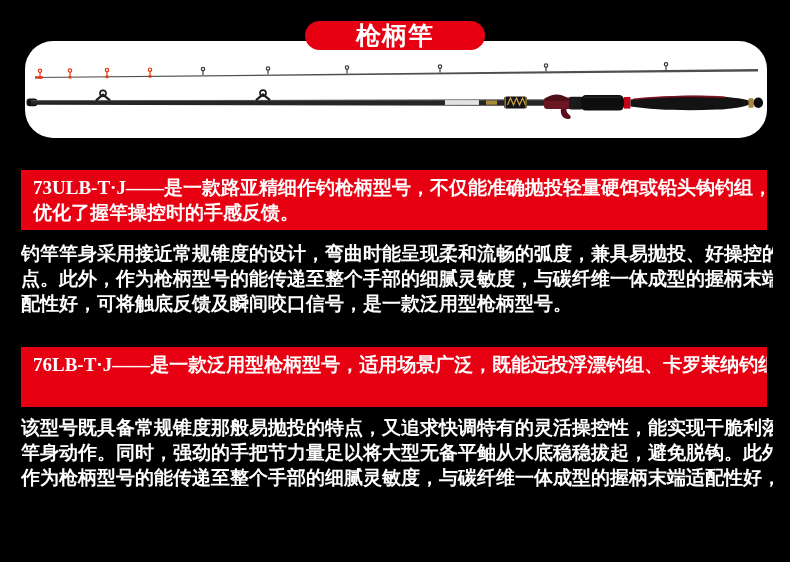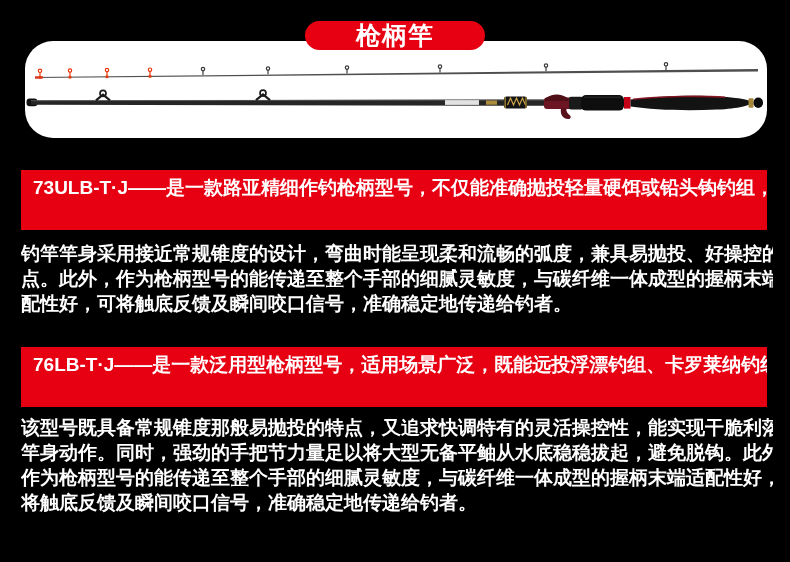--- a/index.html
+++ b/index.html
@@ -1,18 +1,18 @@
 <!DOCTYPE html>
 <html lang="zh"><head>
 <meta charset="utf-8">
 <style>
   html,body{margin:0;padding:0;background:#000;}
   body{width:790px;height:562px;position:relative;overflow:hidden;
        font-family:"Liberation Sans","DejaVu Sans",sans-serif;-webkit-font-smoothing:antialiased;}
-  .stage{position:absolute;inset:0;background:#000;}
+  .stage{position:absolute;inset:0;background:#000;font-family:Liberation Serif, serif;}
 
   .title-badge{position:absolute;left:305px;top:21px;width:180px;height:29px;
     background:#e60012;border-radius:15px;color:#fff;font-weight:bold;font-size:25px;
     line-height:29px;text-align:center;letter-spacing:1px;z-index:3;}
 
   .rod-panel{position:absolute;left:25px;top:41px;width:742px;height:97px;
     background:#ffffff;border-radius:28px;overflow:hidden;z-index:1;}
   .rod-panel svg{display:block;width:742px;height:97px;}
 
   .banner{position:absolute;left:21px;width:746px;height:60px;background:#e60012;
@@ -115,32 +115,32 @@
           <path d="M608,58.3 C635,55.3 675,54.5 700,56.3" stroke="#8a1220" stroke-width="1.6" fill="none" opacity="0.9"></path>
           <rect x="723.5" y="57.2" width="5" height="9.6" rx="1" fill="#a8873b"></rect>
           <rect x="728.5" y="56.6" width="9.5" height="10.4" rx="4.8" fill="#0b0b0b"></rect>
         </g>
       </g>
     </svg>
   </div>
 
   <div class="banner banner-1">
     <div class="line">73ULB-T·J——是一款路亚精细作钓枪柄型号，不仅能准确抛投轻量硬饵或铅头钩钓组，还</div>
+    <div class="line">优化了握竿操控时的手感反馈。</div>
   </div>
 
   <div class="para para-1">
     <div class="line">钓竿竿身采用接近常规锥度的设计，弯曲时能呈现柔和流畅的弧度，兼具易抛投、好操控的特</div>
     <div class="line">点。此外，作为枪柄型号的能传递至整个手部的细腻灵敏度，与碳纤维一体成型的握柄末端适</div>
-    <div class="line">配性好，可将触底反馈及瞬间咬口信号，准确稳定地传递给钓者。</div>
+    <div class="line">配性好，可将触底反馈及瞬间咬口信号，是一款泛用型枪柄型号。</div>
   </div>
 
   <div class="banner banner-2">
     <div class="line">76LB-T·J——是一款泛用型枪柄型号，适用场景广泛，既能远投浮漂钓组、卡罗莱纳钓组，</div>
   </div>
 
   <div class="para para-2">
     <div class="line">该型号既具备常规锥度那般易抛投的特点，又追求快调特有的灵活操控性，能实现干脆利落的</div>
     <div class="line">竿身动作。同时，强劲的手把节力量足以将大型无备平鲉从水底稳稳拔起，避免脱钩。此外，</div>
     <div class="line">作为枪柄型号的能传递至整个手部的细腻灵敏度，与碳纤维一体成型的握柄末端适配性好，可</div>
-    <div class="line">将触底反馈及瞬间咬口信号，准确稳定地传递给钓者。</div>
   </div>
 
 </div>
 
 </body></html>

